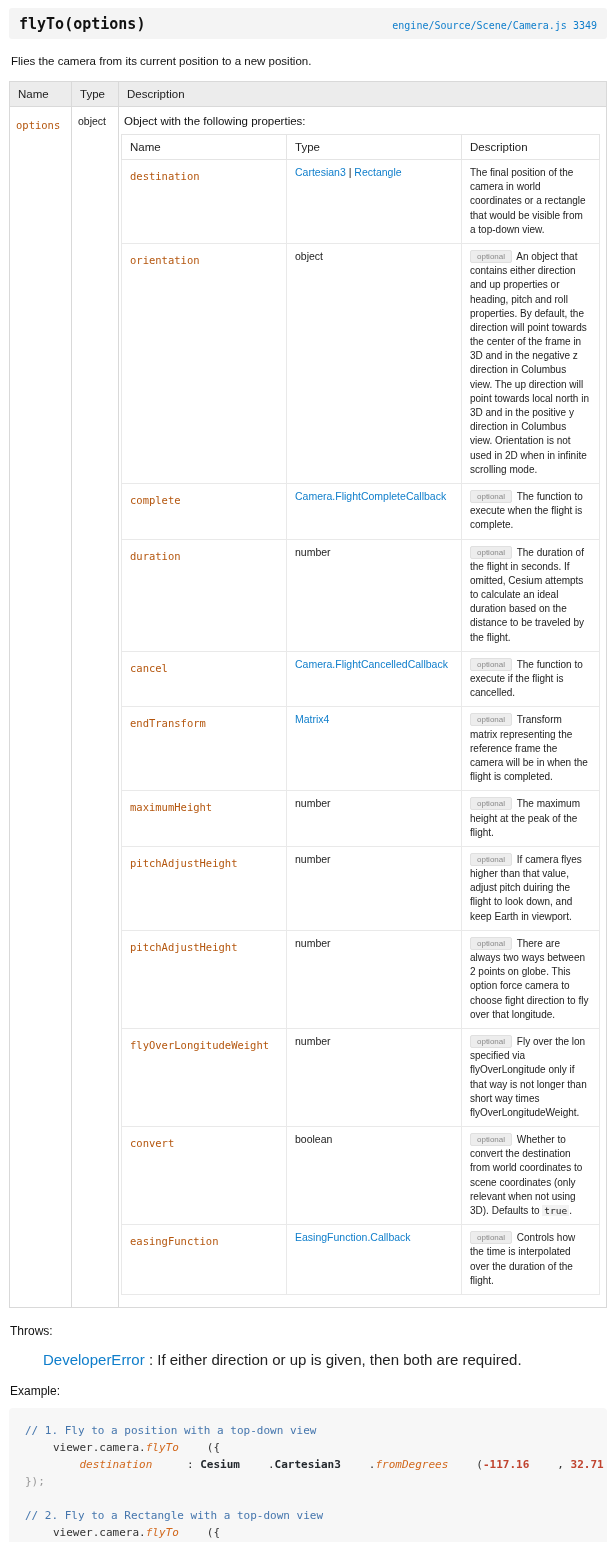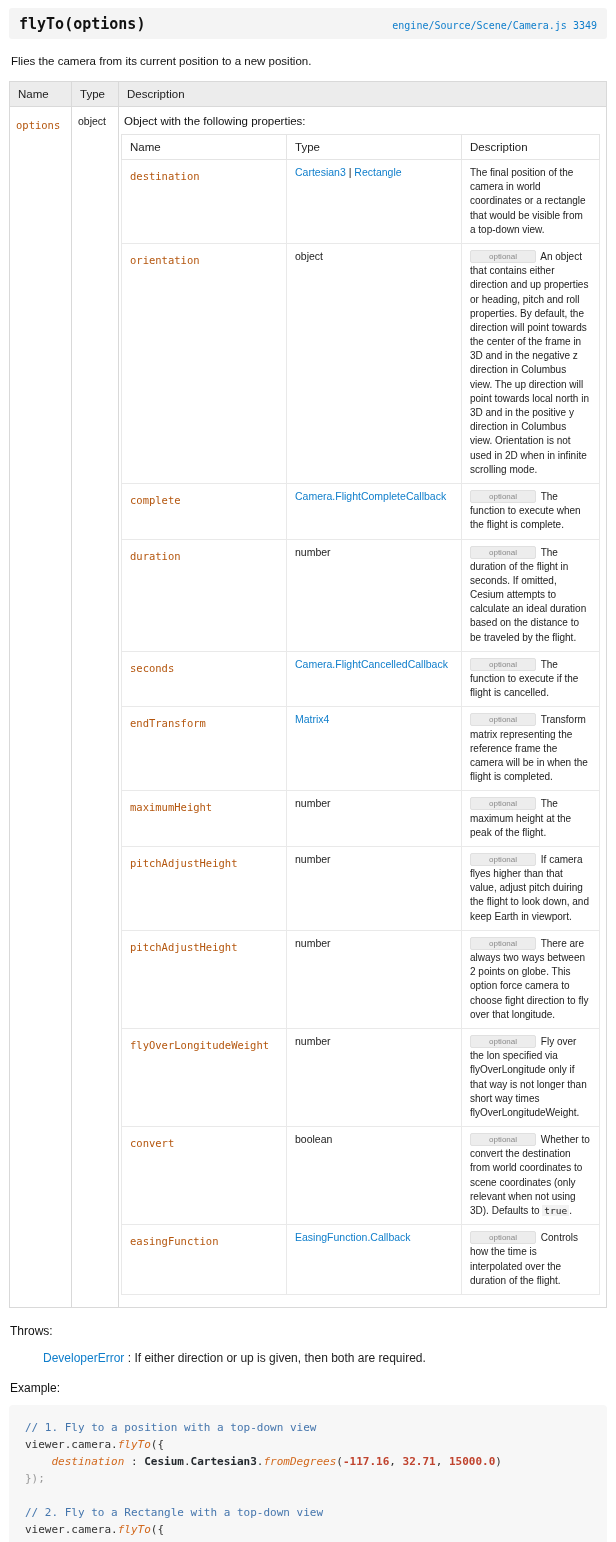--- a/index.html
+++ b/index.html
@@ -58,46 +58,46 @@
   .col-n-name { width: 165px; }
   .col-n-type { width: 175px; }
   .n-type { font-size: 10.5px; color: #222; }
   .n-desc { font-size: 10px; line-height: 1.42; color: #222; word-wrap: break-word; }
 
   .type-link { color: #0f7ecb; text-decoration: none; font-size: 10.5px; }
   .type-plain { font-size: 10.5px; color: #222; }
 
   .optional-badge {
     display: inline-block; background: #ededed; border: 1px solid #e0e0e0;
-    color: #8a8a8a; font-size: 8px; line-height: 11px; padding: 0 18px;
+    color: #8a8a8a; font-size: 8px; line-height: 11px; padding: 0 6px;
     border-radius: 2px; vertical-align: 1px; margin-right: 2px;
   }
   .inline-code {
     font-family: "DejaVu Sans Mono", monospace; font-size: 9.5px;
     background: #f2f2f2; padding: 0 2px; color: #222;
   }
 
   
   .section-label { font-size: 12px; font-weight: 400; margin: 16px 1px 6px; color: #111; }
-  .throws-detail { margin: 13px 0 2px 34px; font-size: 12px; color: #222; }
+  .throws-detail { margin: 13px 0 2px 34px; font-size: 15px; color: #222; }
   .doc-link { color: #0f7ecb; text-decoration: none; }
 
   .code-block {
     background: #f7f7f7; border-radius: 4px; margin: 10px 0 0;
     padding: 14px 16px; font-family: "DejaVu Sans Mono", monospace;
     font-size: 11px; line-height: 1.55; color: #333; white-space: pre;
     overflow: hidden;
   }
   .code-line { min-height: 17px; }
   .tok-comment { color: #4576ad; }
   .tok-func    { color: #d2691e; font-style: italic; }
   .tok-num     { color: #c0432e; font-weight: 700; }
   .tok-type    { color: #24292e; font-weight: 700; }
   .tok-punct   { color: #999; }
-  .tok-plain   { color: #333; }
+  .tok-plain   { color: #333; margin-left: 28px; }
 </style>
 </head>
 <body>
 
 <div class="page">
 
   <header class="title-bar">
     <h1 class="method-title">flyTo(options)</h1>
     <a class="source-link" href="#">engine/Source/Scene/Camera.js 3349</a>
   </header>
@@ -153,21 +153,21 @@
                   <td class="n-name"><code class="param-name">complete</code></td>
                   <td class="n-type"><a class="type-link" href="#">Camera.FlightCompleteCallback</a></td>
                   <td class="n-desc"><span class="optional-badge">optional</span> <span class="desc-text">The function to execute when the flight is complete.</span></td>
                 </tr>
                 <tr class="nested-row">
                   <td class="n-name"><code class="param-name">duration</code></td>
                   <td class="n-type"><span class="type-plain">number</span></td>
                   <td class="n-desc"><span class="optional-badge">optional</span> <span class="desc-text">The duration of the flight in seconds. If omitted, Cesium attempts to calculate an ideal duration based on the distance to be traveled by the flight.</span></td>
                 </tr>
                 <tr class="nested-row">
-                  <td class="n-name"><code class="param-name">seconds</code></td>
+                  <td class="n-name"><code class="param-name">cancel</code></td>
                   <td class="n-type"><a class="type-link" href="#">Camera.FlightCancelledCallback</a></td>
                   <td class="n-desc"><span class="optional-badge">optional</span> <span class="desc-text">The function to execute if the flight is cancelled.</span></td>
                 </tr>
                 <tr class="nested-row">
                   <td class="n-name"><code class="param-name">endTransform</code></td>
                   <td class="n-type"><a class="type-link" href="#">Matrix4</a></td>
                   <td class="n-desc"><span class="optional-badge">optional</span> <span class="desc-text">Transform matrix representing the reference frame the camera will be in when the flight is completed.</span></td>
                 </tr>
                 <tr class="nested-row">
                   <td class="n-name"><code class="param-name">maximumHeight</code></td>

